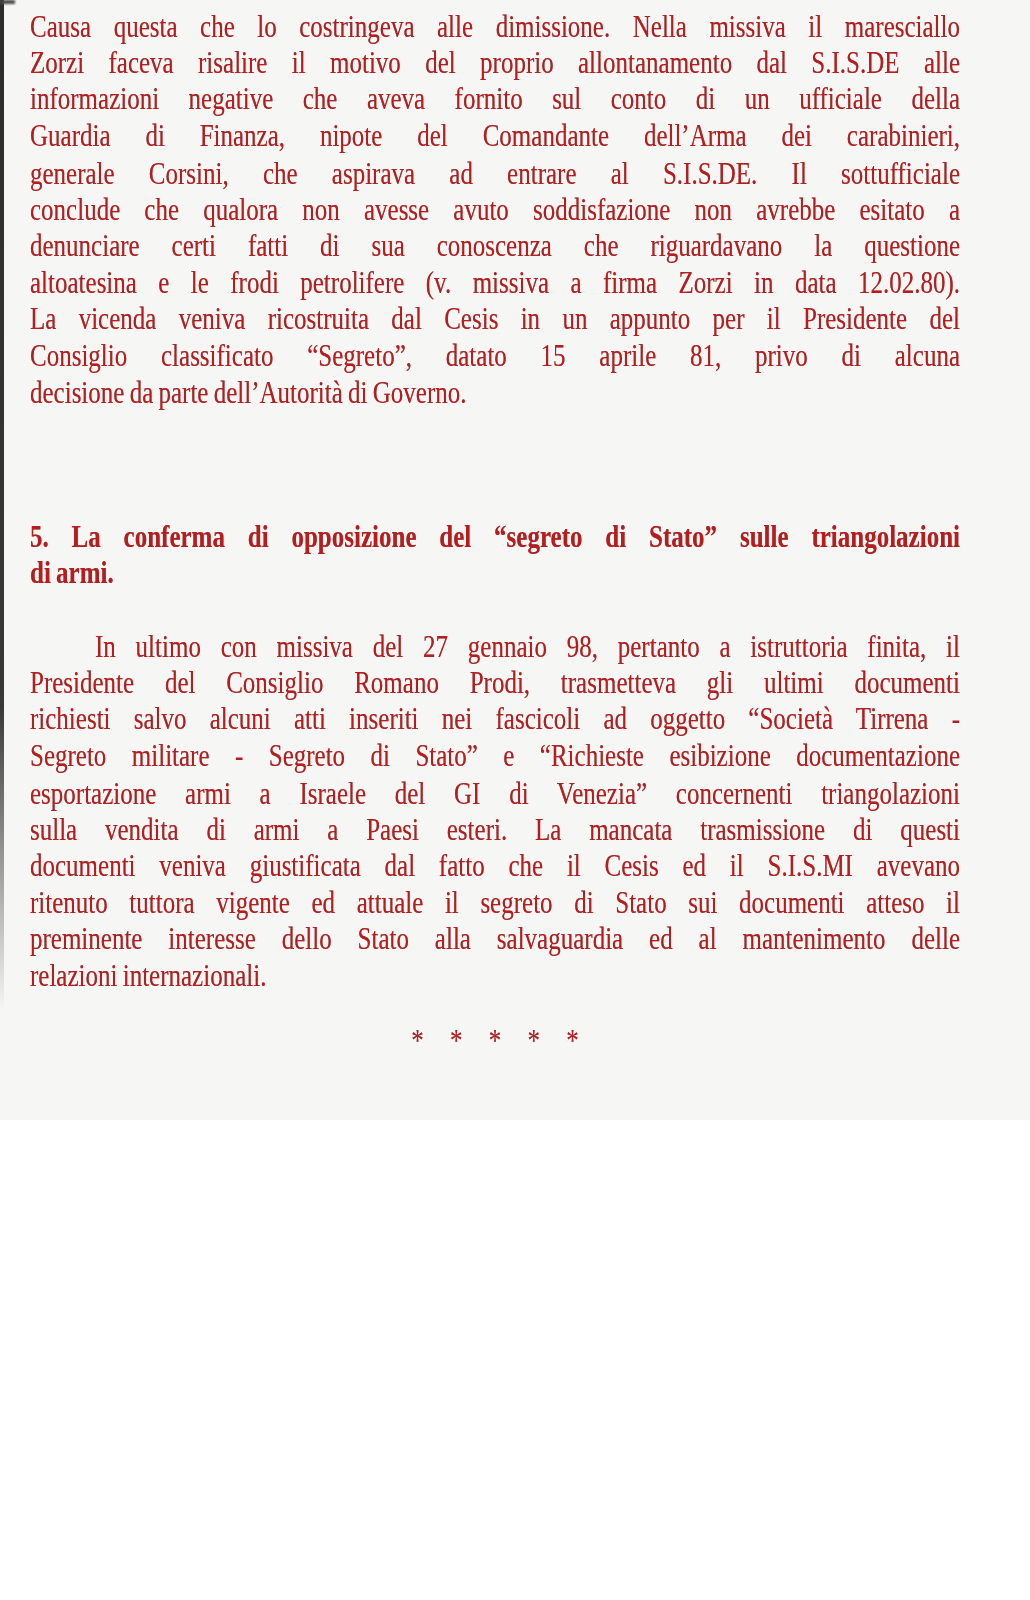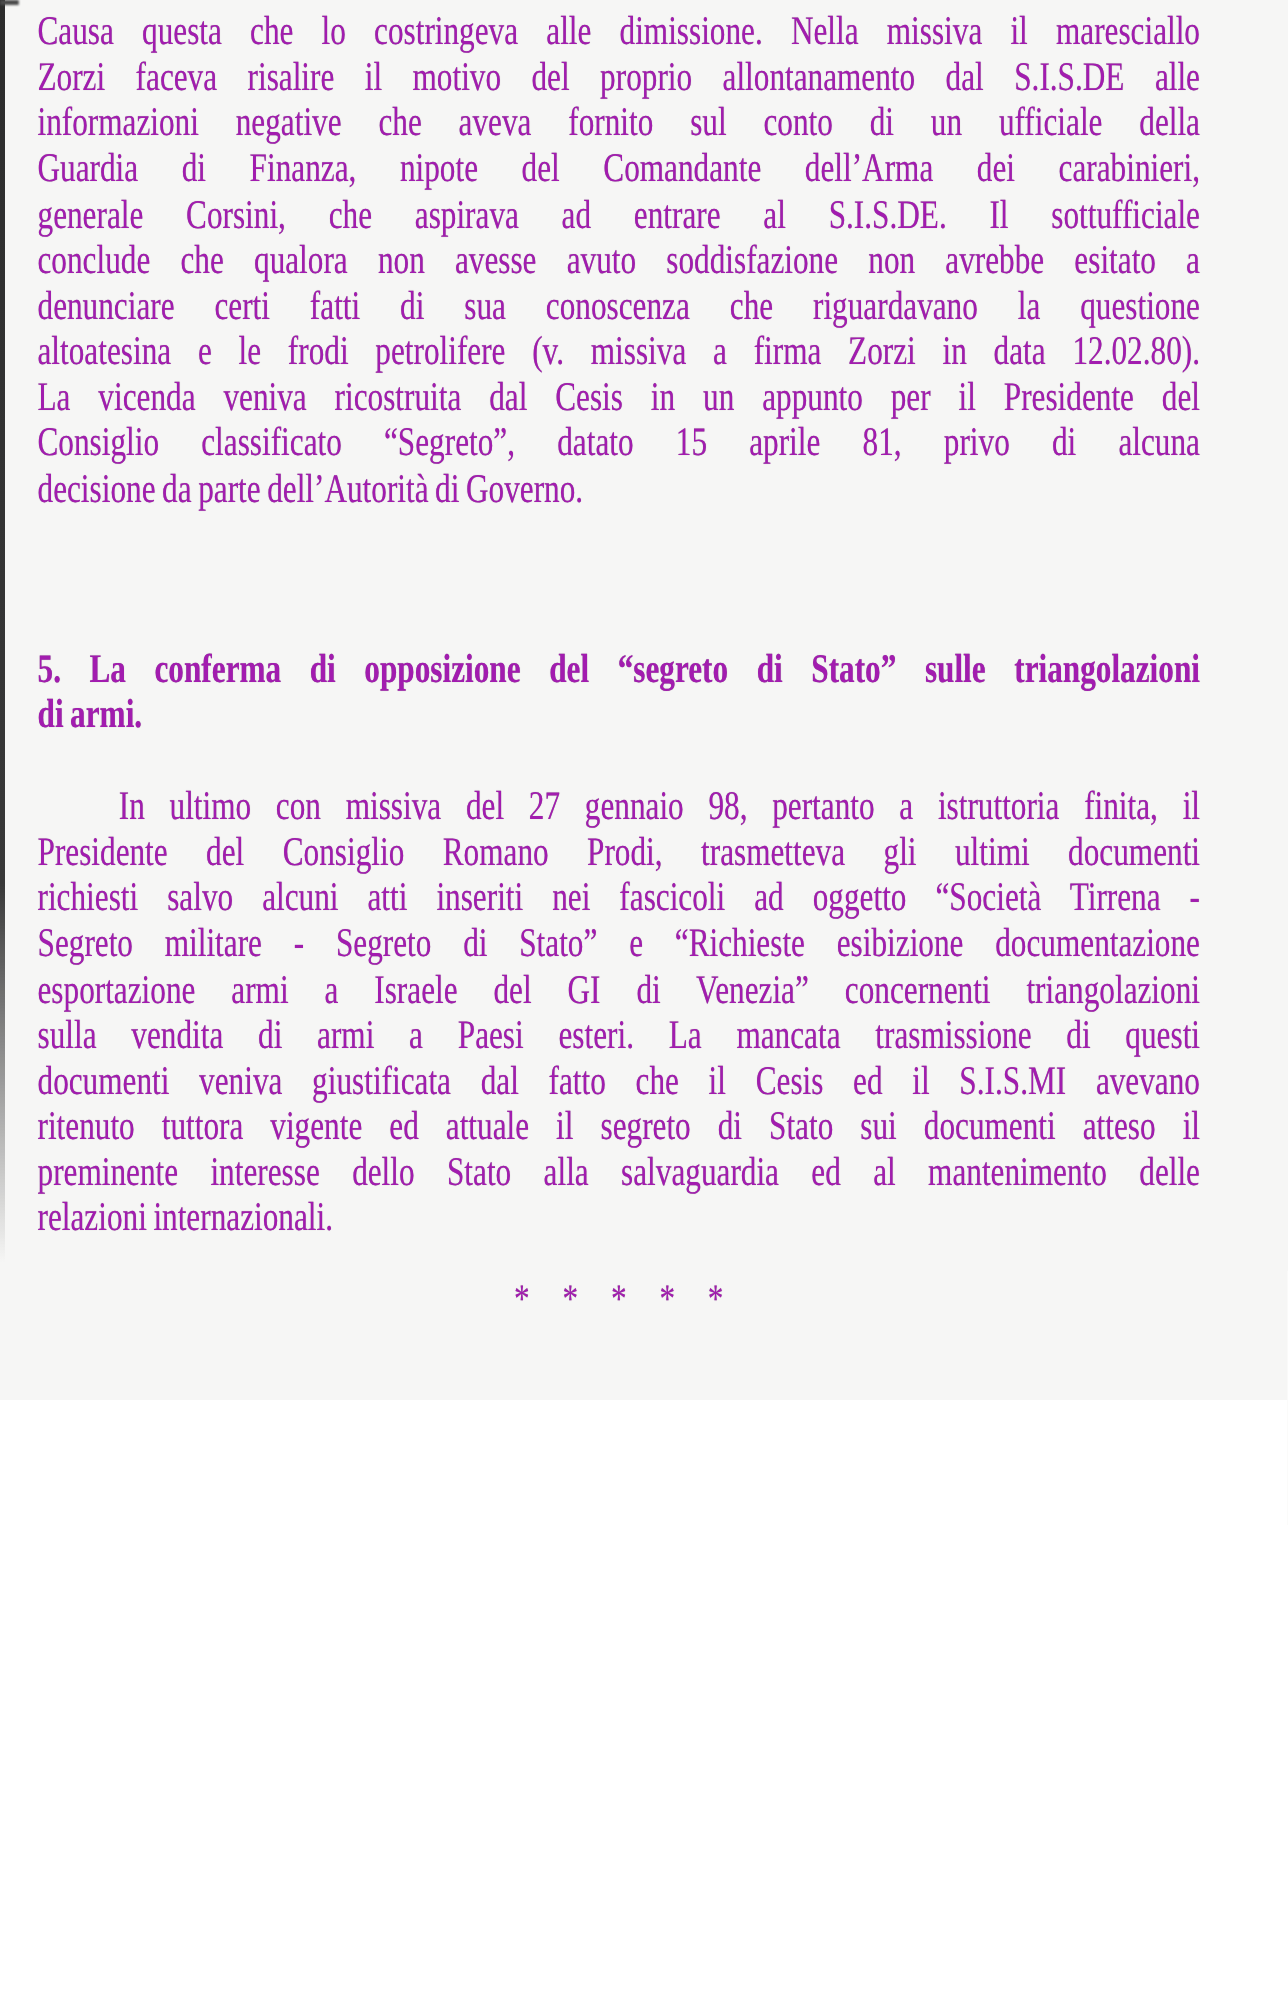--- a/index.html
+++ b/index.html
@@ -2,21 +2,21 @@
 <html><head>
 <meta charset="utf-8">
 <style>
   html,body { margin:0; padding:0; }
   .page {
     position:relative;
     width:1030px; height:1120px;
     background:#f6f6f5;
     overflow:hidden;
     font-family:"Liberation Serif","DejaVu Serif",serif;
-    color:#a21caf;
+    color:#b91c1c;
   }
   
   .edge-left {
     position:absolute; left:0; top:0;
     width:4px; height:1010px;
     background:linear-gradient(to bottom,#2c2c2c 0%,#383838 70%,rgba(60,60,60,0) 100%);
     filter:blur(0.4px);
   }
   .edge-top {
     position:absolute; left:0; top:0;

